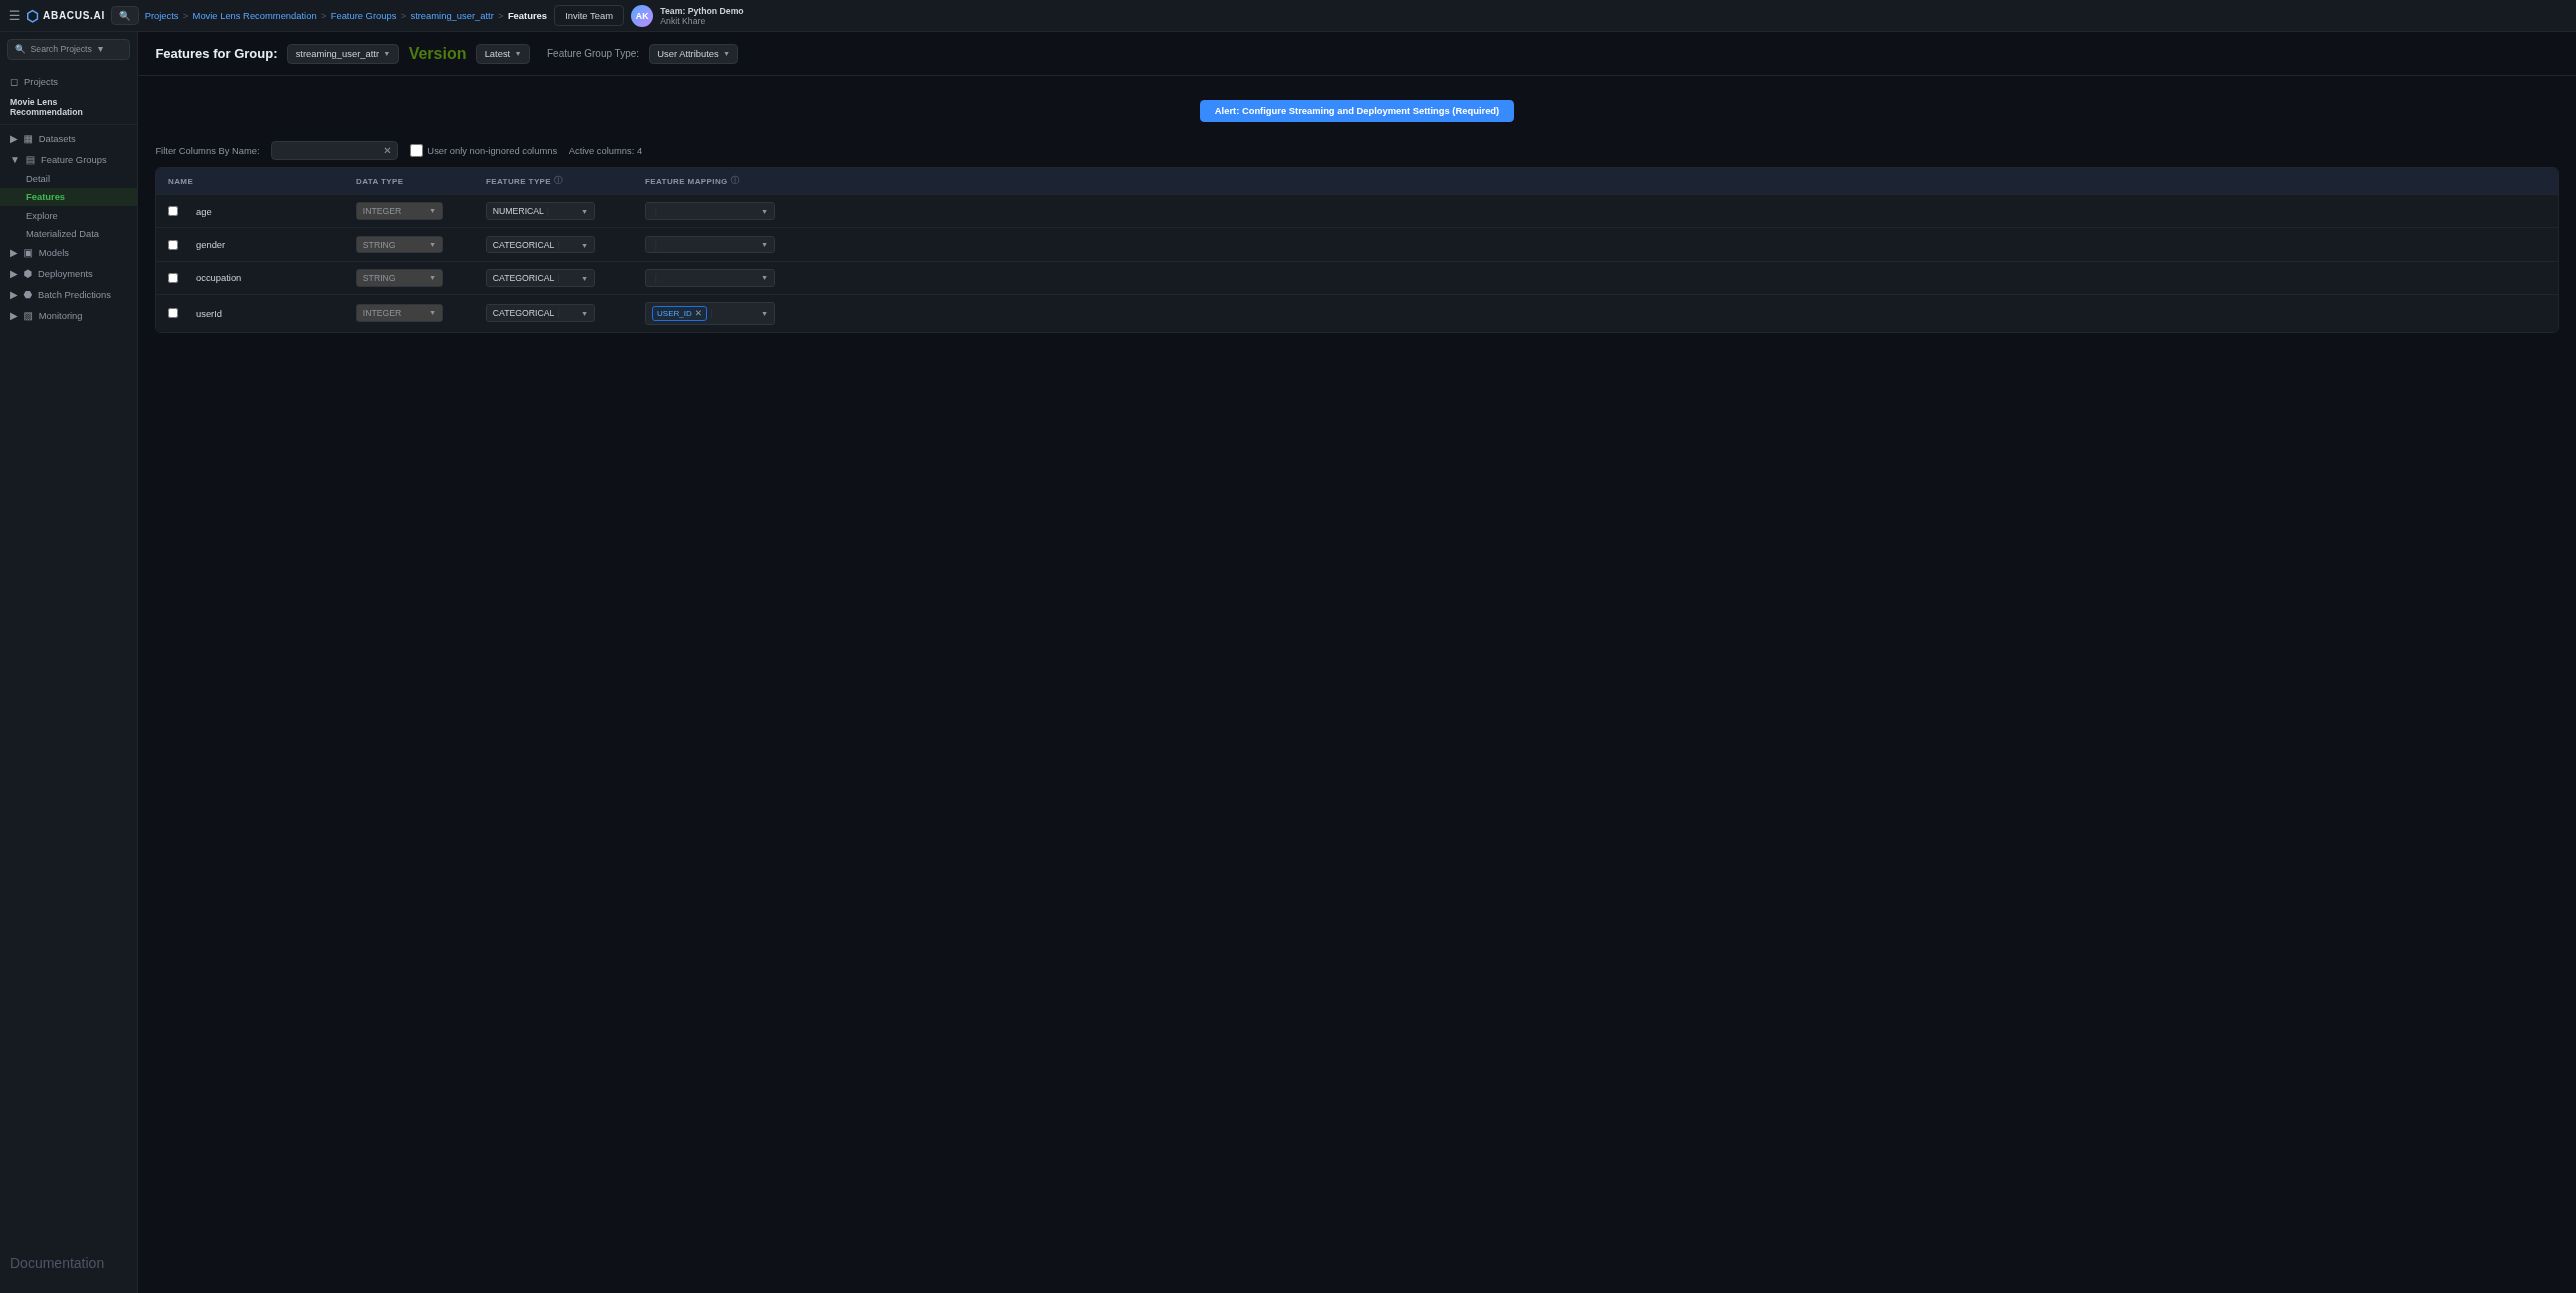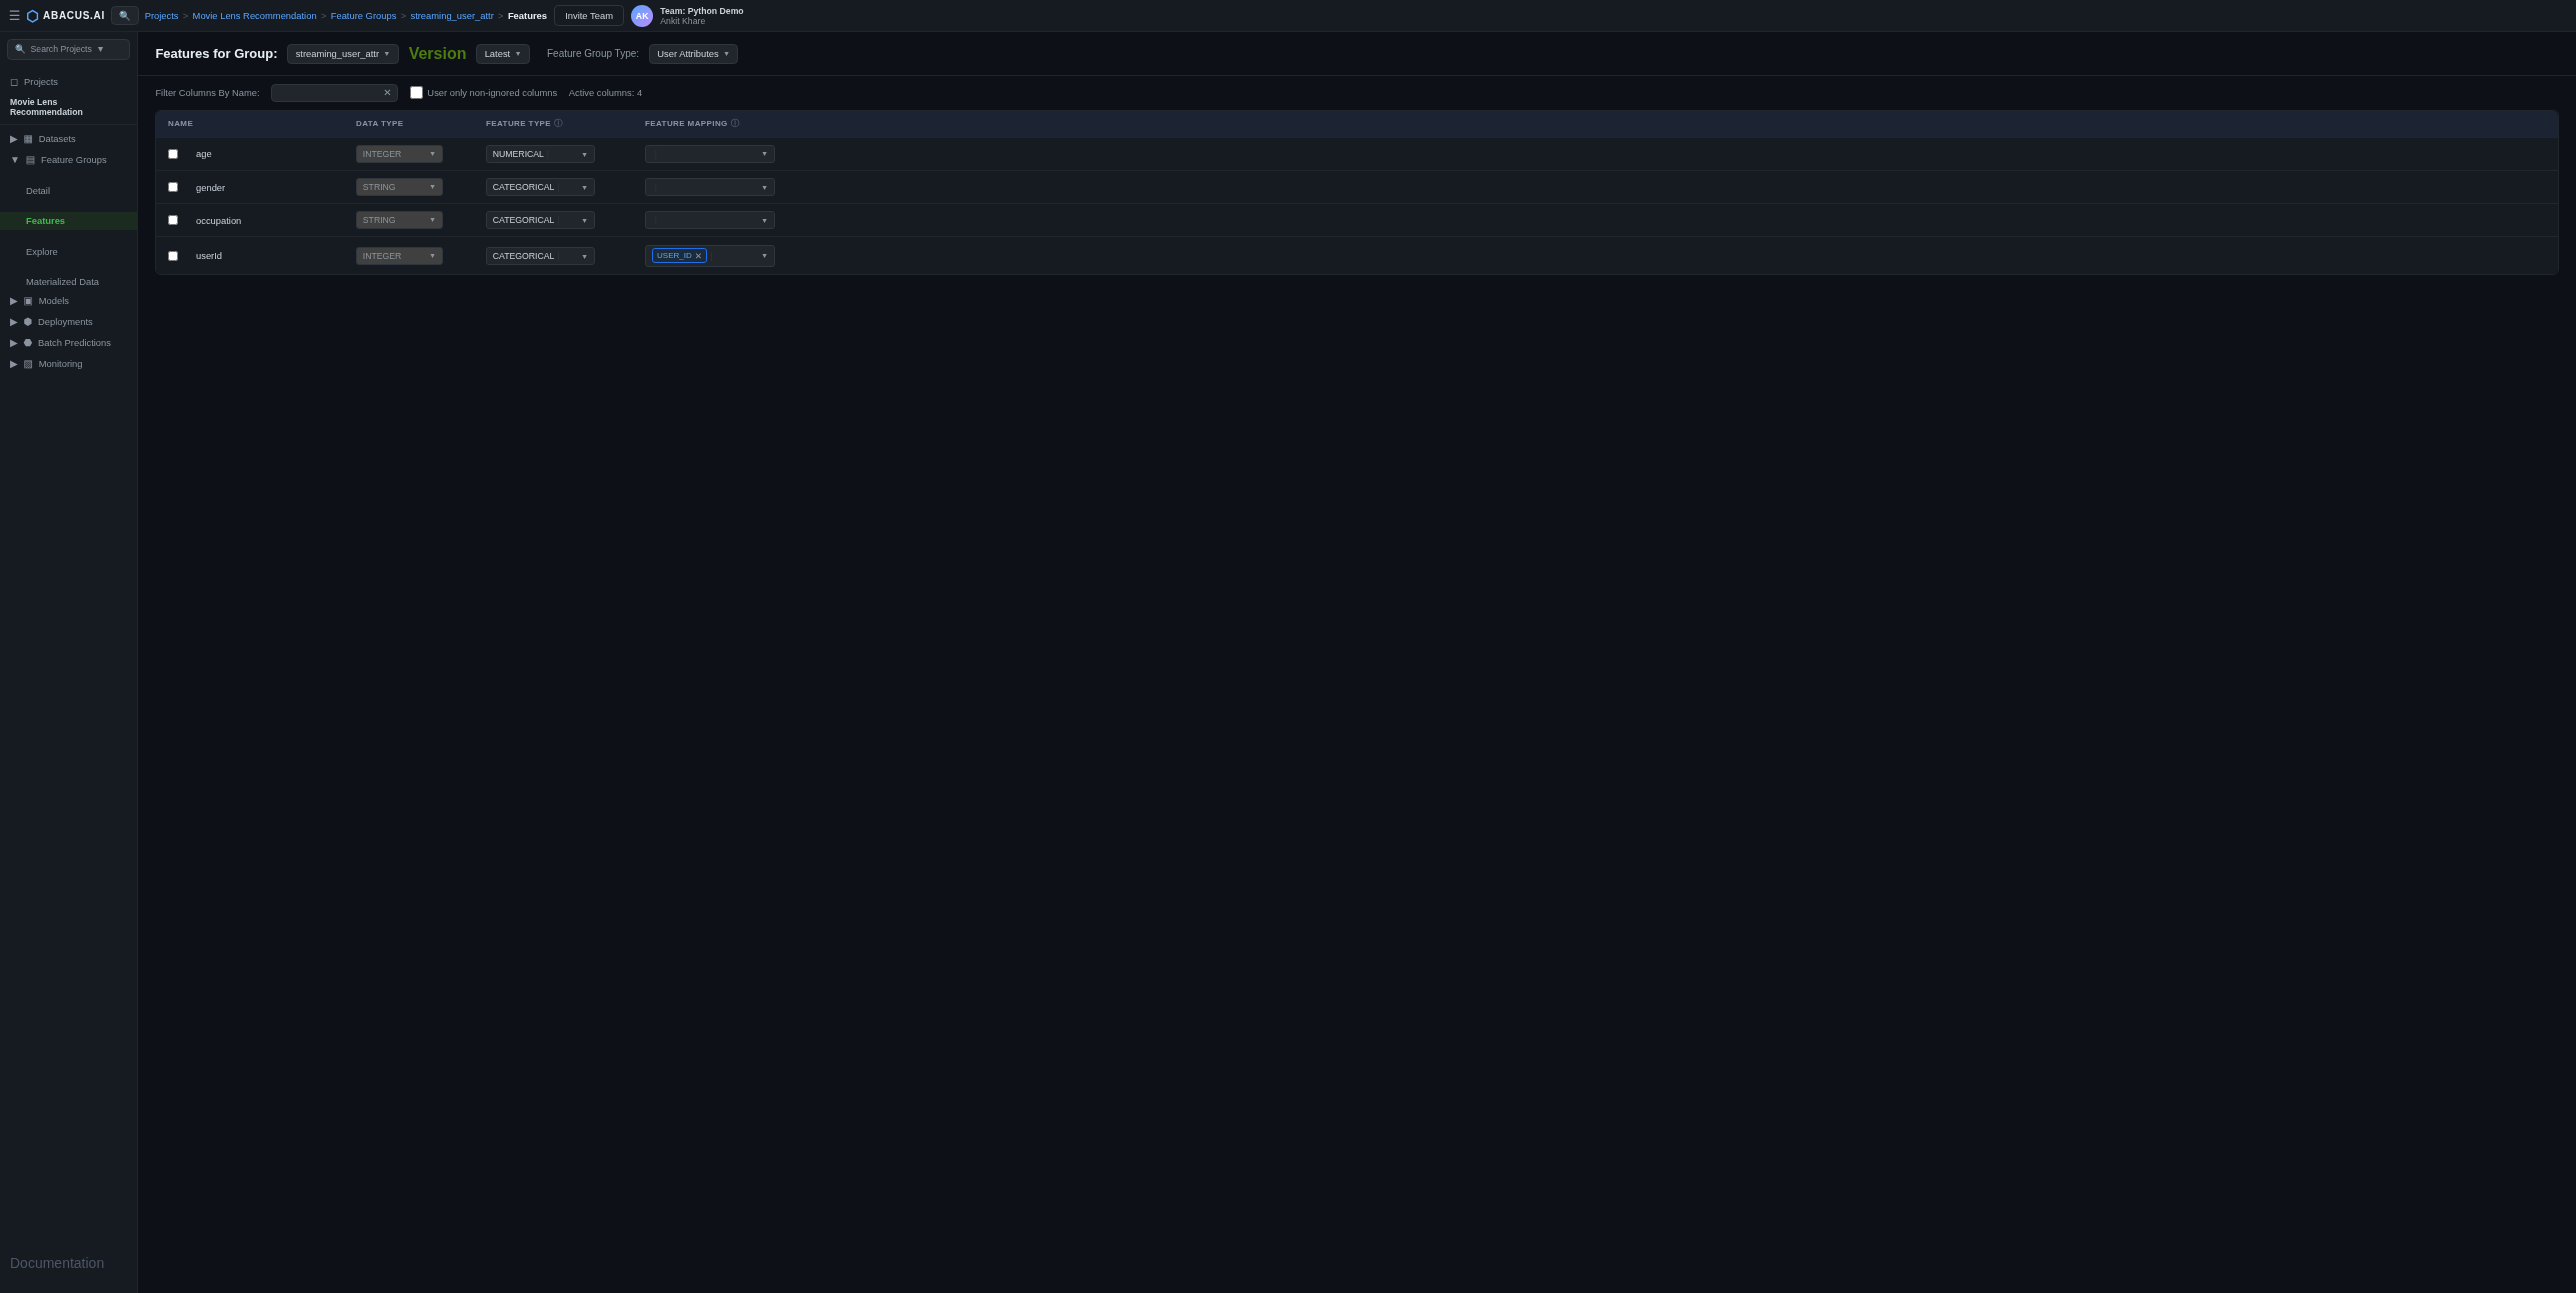--- a/index.html
+++ b/index.html
@@ -102,21 +102,20 @@
       color: #8b949e;
       cursor: pointer;
       border-radius: 0;
     }
     .sidebar-item .icon { font-size: 10px; flex-shrink: 0; }
     .sidebar-sub {
       padding: 3.6px 10px 3.6px 26px;
       font-size: 9.4px;
       color: #8b949e;
       cursor: pointer;
-      margin-top: 12px;
     }
     .sidebar-sub.active { color: #3fb950; font-weight: 600; background: #1c2b1f; }
     .sidebar-project {
       padding: 4.3px 10px;
       font-size: 8.7px;
       color: #c9d1d9;
       font-weight: 600;
     }
     .sidebar-divider { border: none; border-top: 0.7px solid #21262d; margin: 2.9px 0; }
     .sidebar-footer {
@@ -402,20 +401,23 @@
         <span>Latest</span>
         <span class="caret">▼</span>
       </div>
       <span class="feature-group-type-label">Feature Group Type:</span>
       <div class="select-box">
         <span>User Attributes</span>
         <span class="caret">▼</span>
       </div>
     </div>
 
+    <div style="display:flex; justify-content:center; margin: 11.6px 17.4px 0;">
+      <div class="alert-banner">Alert: Configure Streaming and Deployment Settings (Required)</div>
+    </div>
 
     <div class="filter-row">
       <span class="filter-label">Filter Columns By Name:</span>
       <div class="filter-input-wrap">
         <input class="filter-input" type="text" placeholder="" style="">
         <span class="filter-clear">✕</span>
       </div>
       <label class="checkbox-row">
         <input type="checkbox" style="">
         <span>User only non-ignored columns</span>

